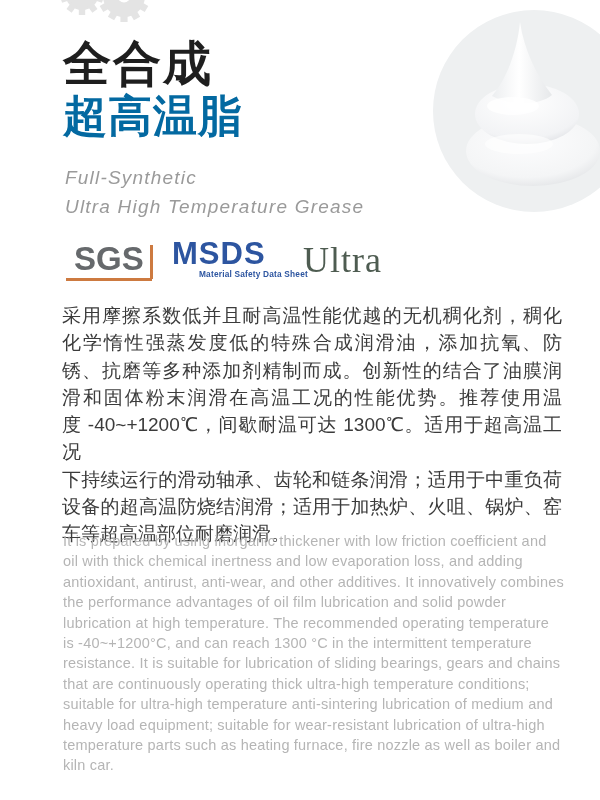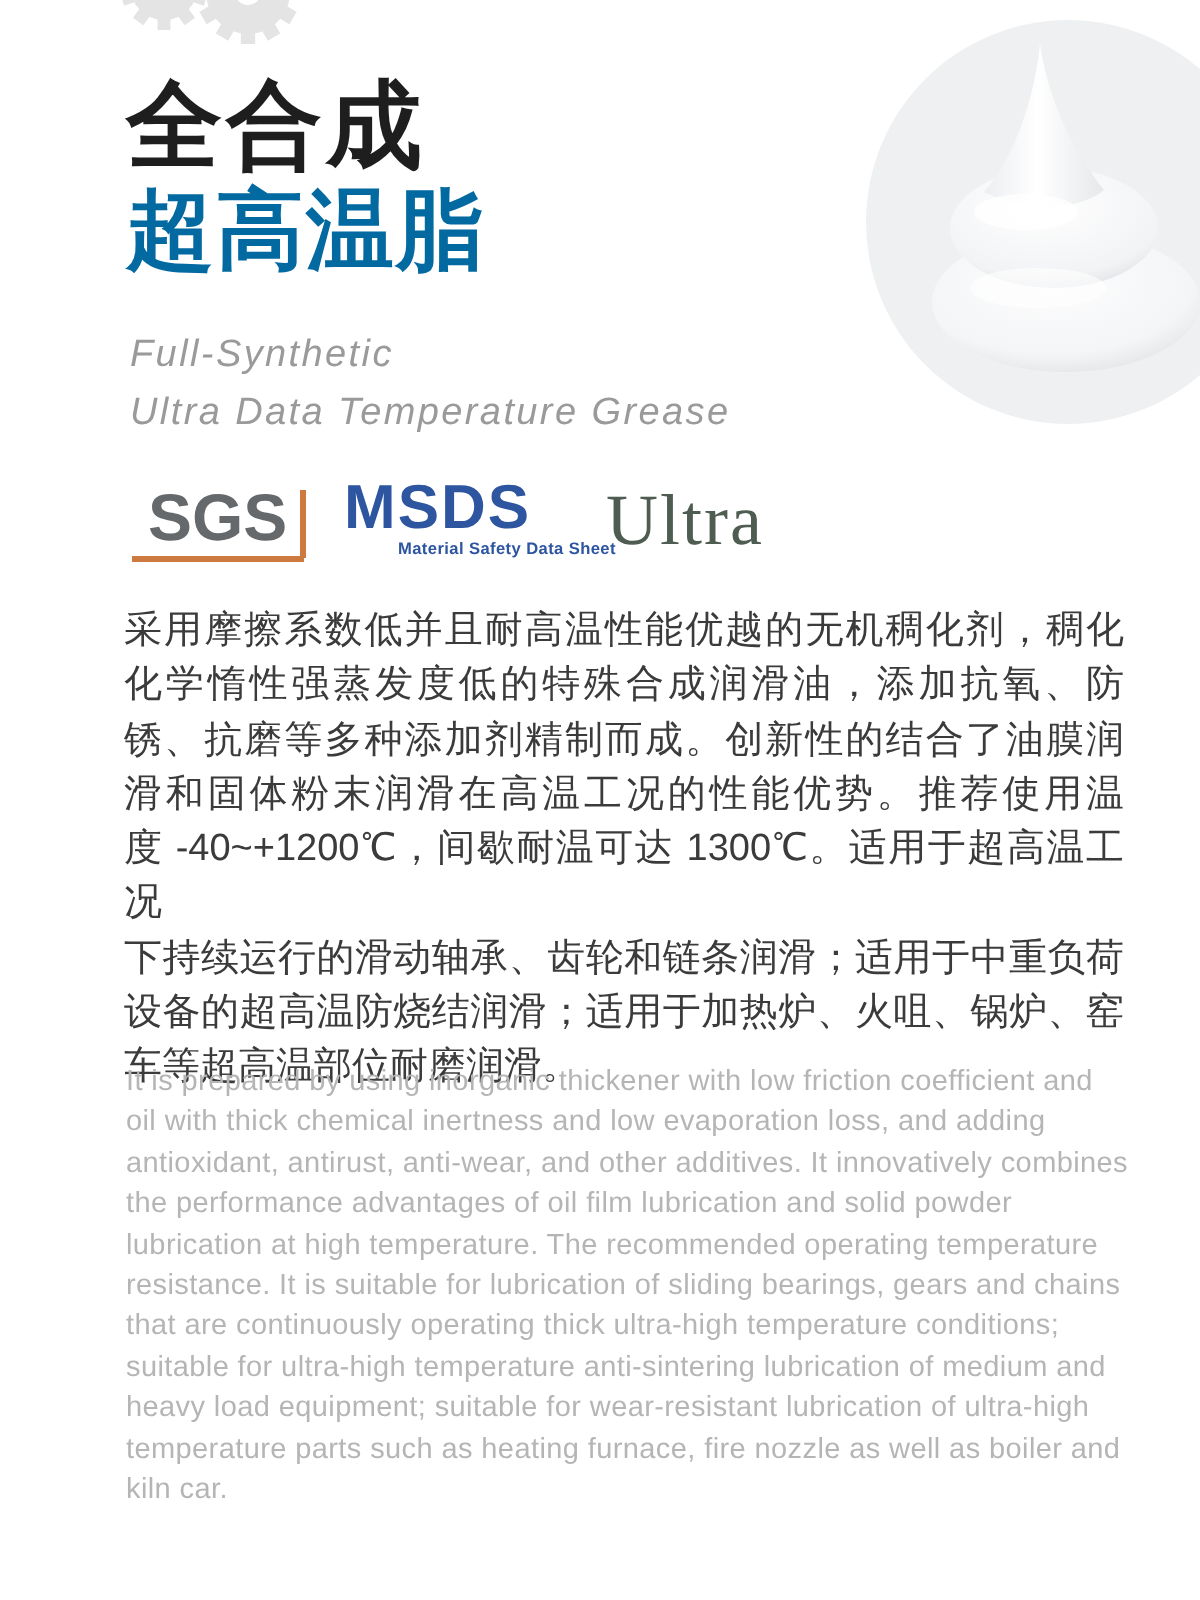--- a/index.html
+++ b/index.html
@@ -118,21 +118,21 @@
       <ellipse cx="80" cy="96" rx="26" ry="9" fill="#ffffff" opacity="0.8"></ellipse>
       <ellipse cx="86" cy="134" rx="34" ry="10" fill="#ffffff" opacity="0.6"></ellipse>
     </svg>
   </div>
 
   <div class="title-cn">全合成</div>
   <div class="title-cn-red">超高温脂</div>
 
   <div class="subtitle">
     <div>Full-Synthetic</div>
-    <div>Ultra Data Temperature Grease</div>
+    <div>Ultra High Temperature Grease</div>
   </div>
 
   <div class="sgs-logo">
     <span class="sgs-text">SGS</span>
     <div class="sgs-underline"></div>
     <div class="sgs-vline"></div>
   </div>
 
   <div class="msds-logo">
     <div class="msds-main">MSDS</div>
@@ -151,20 +151,21 @@
       <div class="cn-line">设备的超高温防烧结润滑；适用于加热炉、火咀、锅炉、窑</div>
       <div class="cn-line last">车等超高温部位耐磨润滑。</div>
     </div>
 
   <div class="en-para">
       <div class="en-line">It is prepared by using inorganic thickener with low friction coefficient and</div>
       <div class="en-line">oil with thick chemical inertness and low evaporation loss, and adding</div>
       <div class="en-line">antioxidant, antirust, anti-wear, and other additives. It innovatively combines</div>
       <div class="en-line">the performance advantages of oil film lubrication and solid powder</div>
       <div class="en-line">lubrication at high temperature. The recommended operating temperature</div>
+      <div class="en-line">is -40~+1200°C, and can reach 1300 °C in the intermittent temperature</div>
       <div class="en-line">resistance. It is suitable for lubrication of sliding bearings, gears and chains</div>
       <div class="en-line">that are continuously operating thick ultra-high temperature conditions;</div>
       <div class="en-line">suitable for ultra-high temperature anti-sintering lubrication of medium and</div>
       <div class="en-line">heavy load equipment; suitable for wear-resistant lubrication of ultra-high</div>
       <div class="en-line">temperature parts such as heating furnace, fire nozzle as well as boiler and</div>
       <div class="en-line last">kiln car.</div>
     </div>
 
 </div>
 

